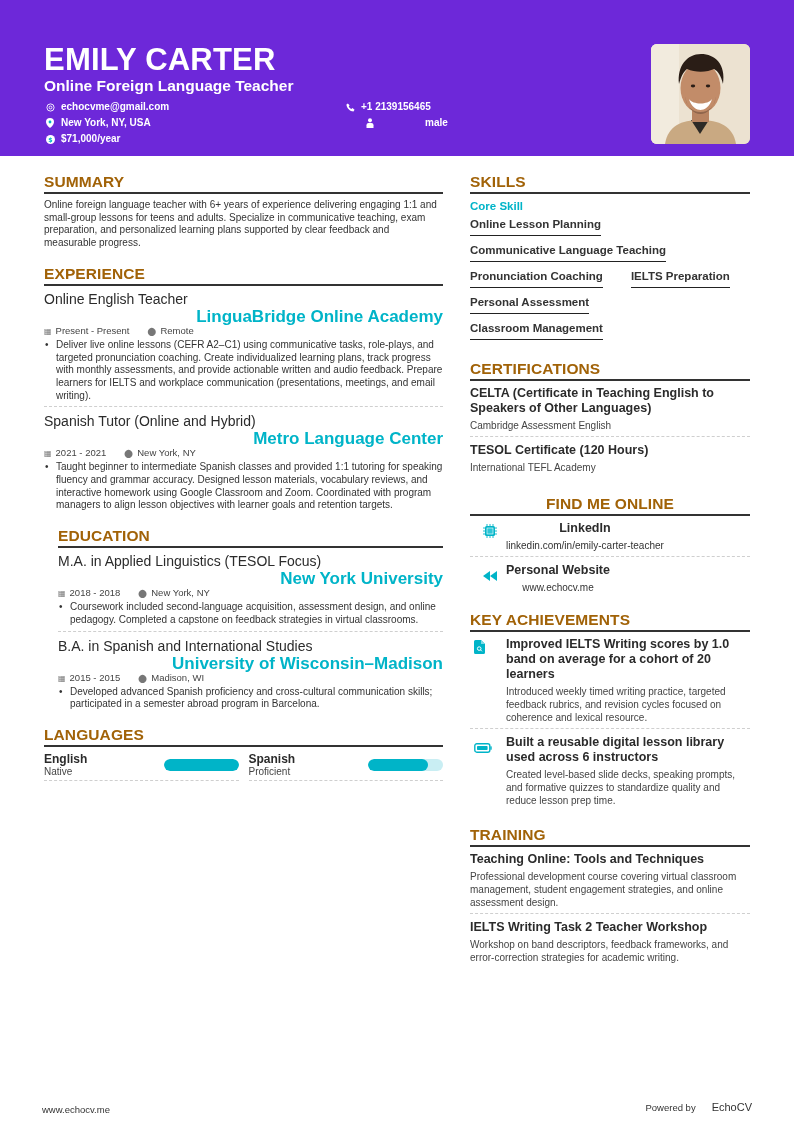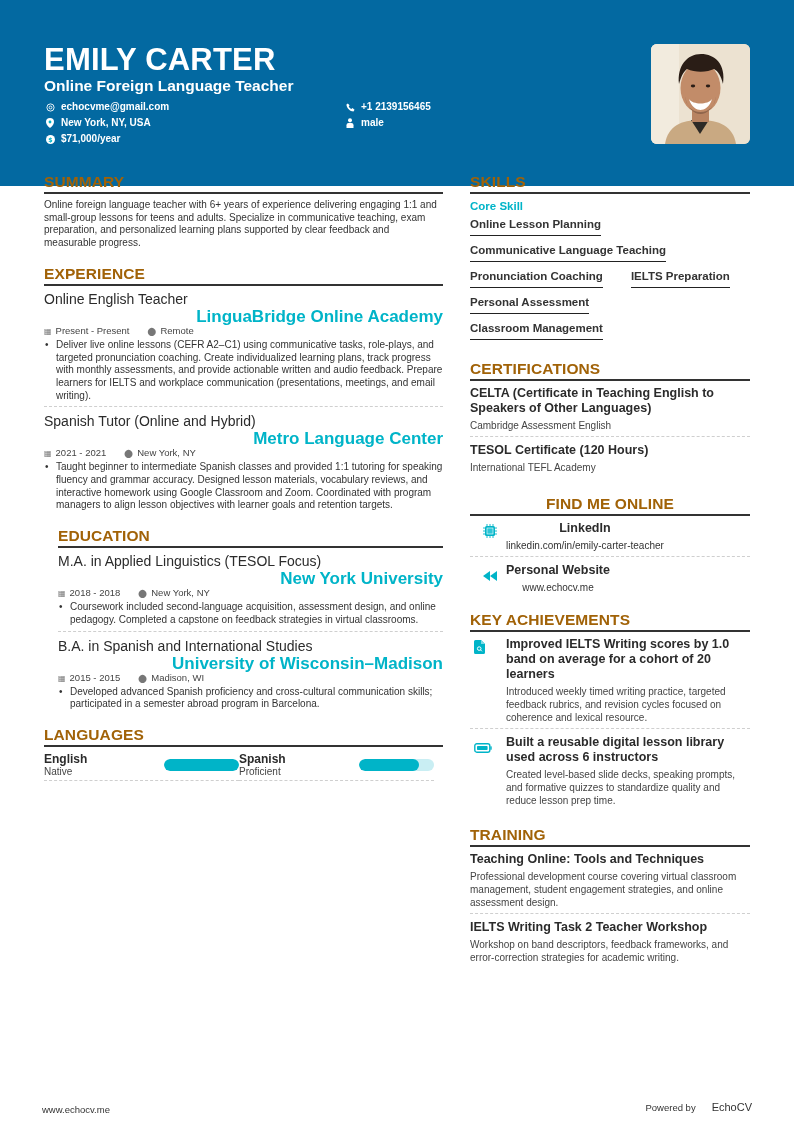--- a/index.html
+++ b/index.html
@@ -1,19 +1,19 @@
 <!DOCTYPE html>
 <html><head>
 <meta charset="utf-8">
 <style>
   * { box-sizing: border-box; margin: 0; padding: 0; }
   html, body { width: 794px; height: 1123px; background: #ffffff; }
   body { position: relative; font-family: "Liberation Sans", "DejaVu Sans", sans-serif; color: #2b2b2b; overflow: hidden; }
 
-  .header { position: absolute; left: 0; top: 0; width: 794px; height: 186px; background: #0369a1; color: #fff; }
+  .header { position: absolute; left: 0; top: 0; width: 794px; height: 156px; background: #6d28d9; color: #fff; }
   .name { position: absolute; left: 44px; top: 42px; font-size: 31px; font-weight: 700; letter-spacing: 0.2px; line-height: 36px; }
   .title { position: absolute; left: 44px; top: 77px; font-size: 15.5px; font-weight: 700; line-height: 18px; }
   .contact { position: absolute; font-size: 10px; font-weight: 700; line-height: 12px; display: flex; align-items: center; }
   .contact .ic { width: 12px; margin-right: 5px; display: inline-flex; justify-content: center; font-size: 9px; }
   .photo { position: absolute; left: 651px; top: 44px; width: 99px; height: 100px; border-radius: 6px; overflow: hidden; background: linear-gradient(135deg, #efe6d6 0%, #e7d9c3 55%, #d8c4a8 100%); }
 
   .col-left { position: absolute; left: 44px; top: 172px; width: 399px; }
   .col-right { position: absolute; left: 470px; top: 172px; width: 280px; }
 
   .sec-title { font-size: 15.5px; font-weight: 700; color: #a16207; line-height: 19px; padding-bottom: 1px; border-bottom: 2px solid #333; margin-bottom: 5px; letter-spacing: 0.1px; }
@@ -22,21 +22,21 @@
   .p { font-size: 10px; line-height: 12.7px; color: #333; }
   .entry { padding-bottom: 4px; margin-bottom: 6px; border-bottom: 1px dashed #cfcfcf; }
   .entry.last { border-bottom: none; }
   .role { font-size: 14px; line-height: 17px; color: #2b2b2b; margin-top: 2px; }
   .org { font-size: 17px; font-weight: 700; color: #00b4c8; line-height: 14px; margin-top: 2px; text-align: right; }
   .meta { font-size: 9.5px; color: #444; line-height: 12px; display: flex; gap: 18px; margin-top: 1px; }
   .meta span.ic { color: #777; font-size: 8px; margin-right: 4px; }
   .bullet { display: flex; font-size: 10px; line-height: 12.7px; color: #333; margin-top: 1px; }
   .bullet .dot { width: 12px; flex: none; padding-left: 1px; }
 
-  .langs { display: flex; }
+  .langs { display: flex; gap: 10px; }
   .lang { width: 195px; display: flex; align-items: center; justify-content: space-between; border-bottom: 1px dashed #cfcfcf; padding-bottom: 2px; }
   .lang-name { font-size: 12px; font-weight: 700; line-height: 14px; }
   .lang-level { font-size: 10px; color: #444; line-height: 12px; }
   .bar { width: 75px; height: 12px; border-radius: 6px; background: #c9eef3; overflow: hidden; }
   .bar .fill { height: 100%; background: #00b4c8; border-radius: 6px; }
 
   .skill-cat { font-size: 11.5px; font-weight: 700; color: #00b4c8; line-height: 14px; margin-top: 1px; }
   .skills { display: flex; flex-wrap: wrap; column-gap: 28px; }
   .skill { font-size: 11.5px; font-weight: 700; color: #333; line-height: 14px; padding-bottom: 4px; border-bottom: 1.5px solid #222; margin-top: 4px; margin-bottom: 3px; }
 
@@ -89,21 +89,21 @@
     <span>$71,000/year</span>
   </div>
   <div class="contact" style="left:344px;top:101px;">
     <span class="ic">
       <svg width="9" height="9" viewBox="0 0 10 10">
           <path d="M2 0.5l2 2-1 1.3c.6 1.3 1.6 2.3 2.9 2.9L7.2 5.6l2.3 2-1.2 1.9C4.5 9.5.5 5.5.5 1.7z" fill="#fff"></path>
         </svg>
     </span>
     <span>+1 2139156465</span>
   </div>
-  <div class="contact" style="left:344px;top:117px;">
+  <div class="contact" style="left:364px;top:117px;gap:44px;">
     <span class="ic">
       <svg width="8" height="10" viewBox="0 0 8 10">
           <circle cx="4" cy="2.2" r="2" fill="#fff"></circle>
           <path d="M0.5 10V7.3C.5 5.5 2 4.8 4 4.8s3.5.7 3.5 2.5V10z" fill="#fff"></path>
         </svg>
     </span>
     <span>male</span>
   </div>
 
   <div class="photo">

